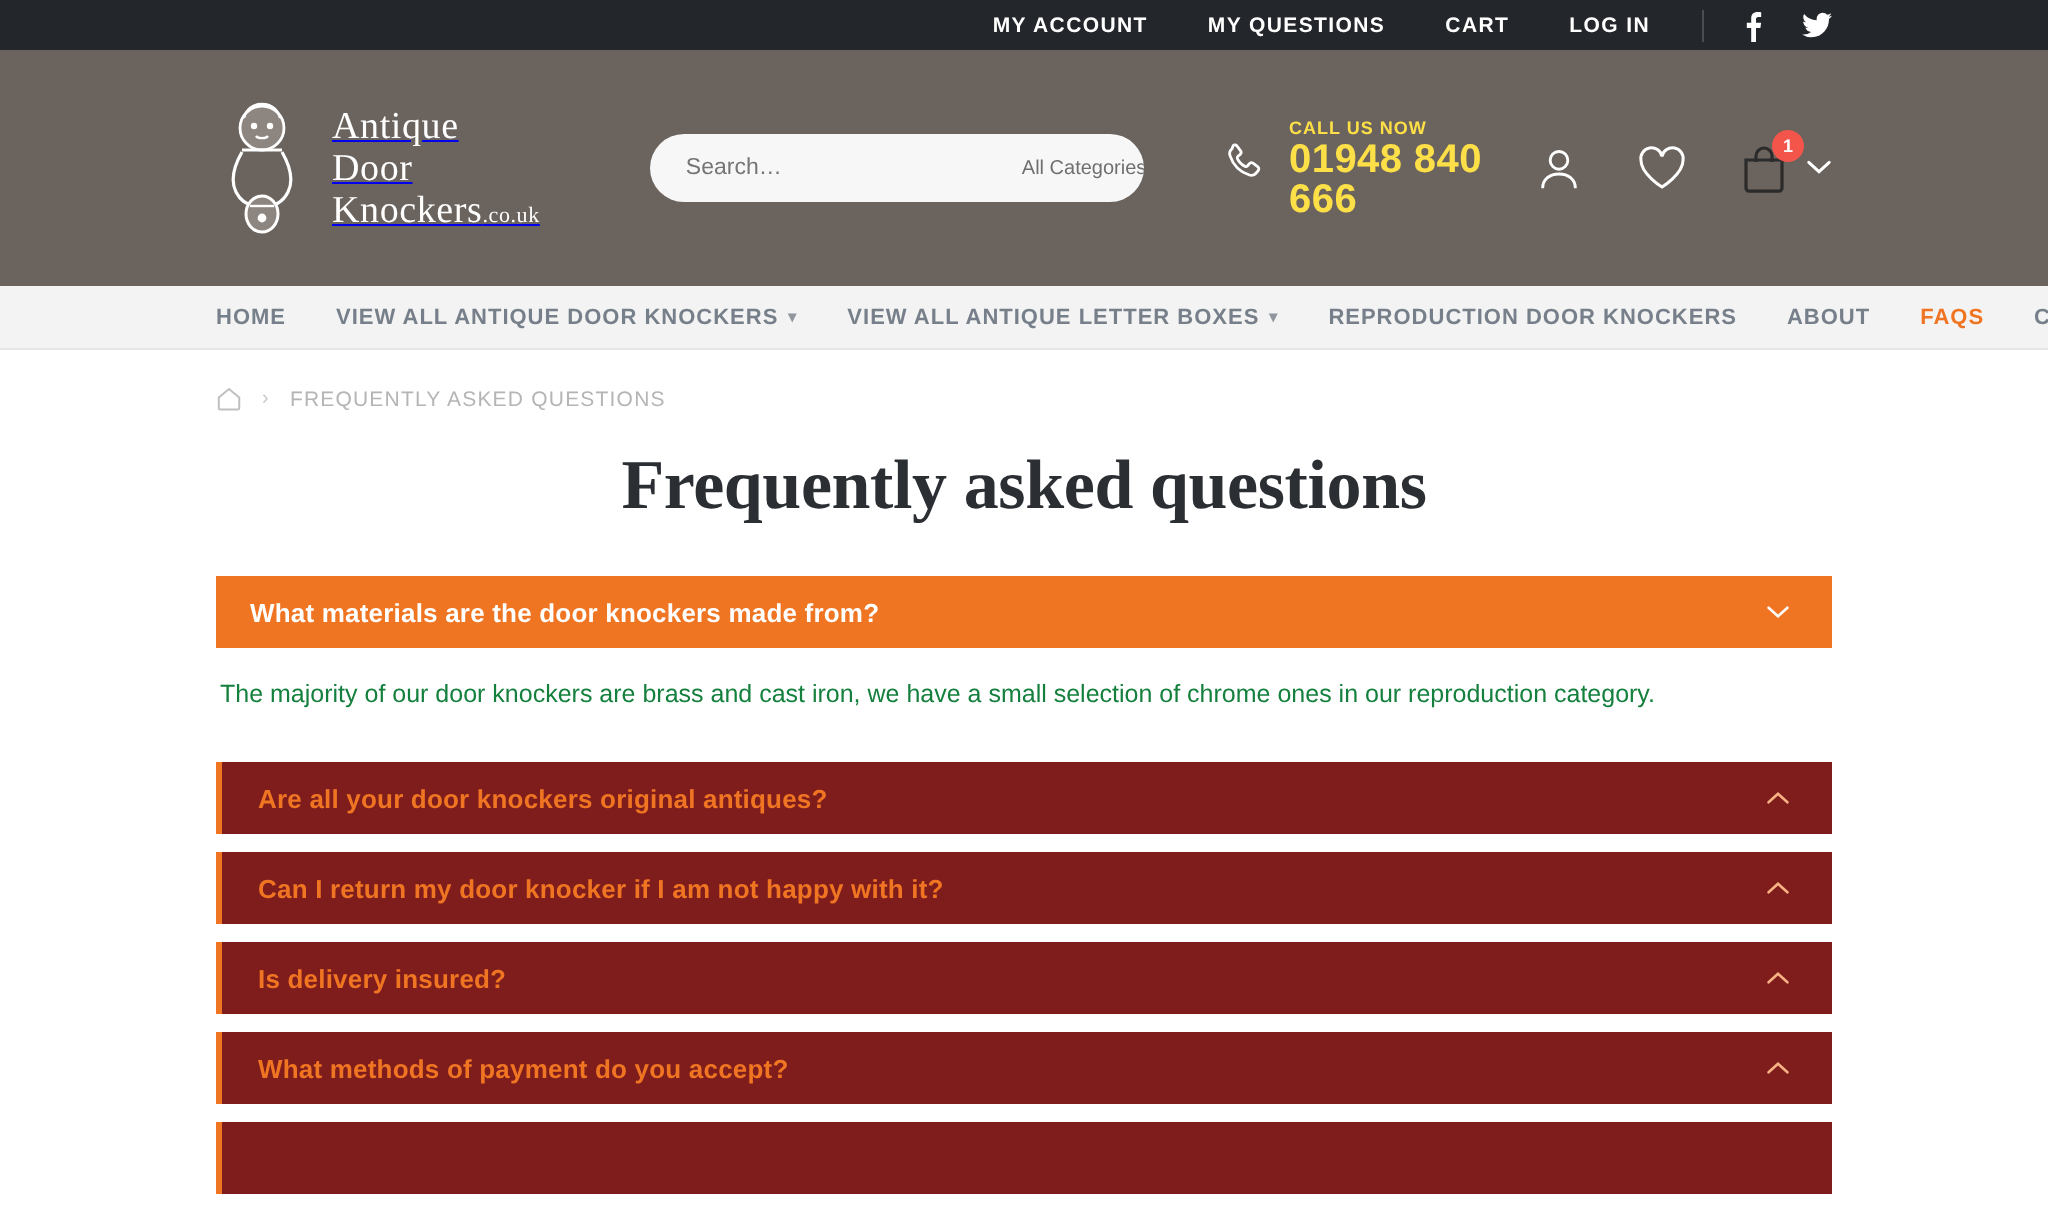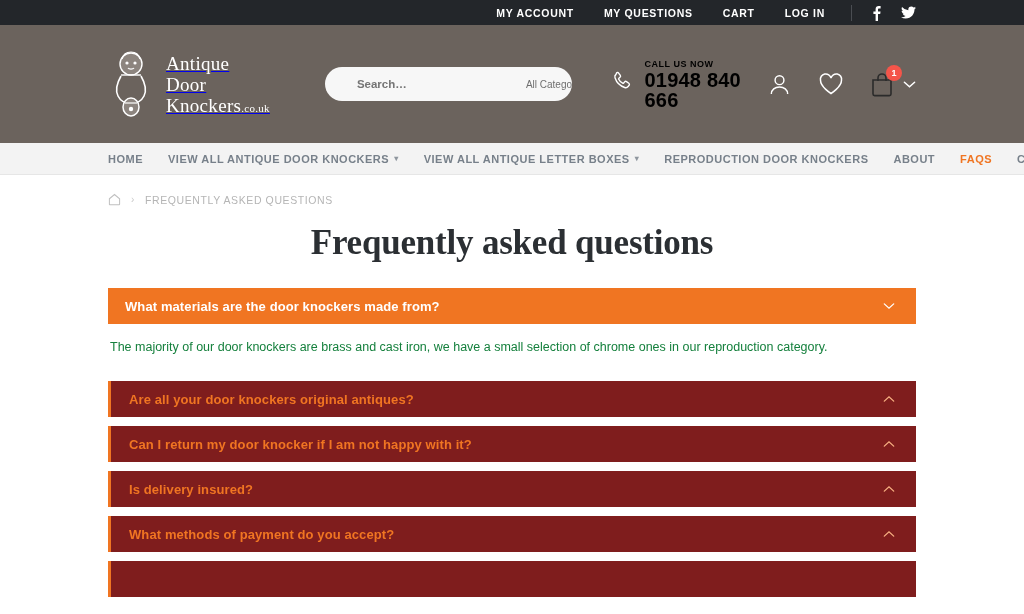--- a/index.html
+++ b/index.html
@@ -71,23 +71,22 @@
     align-items: center;
     overflow: hidden;
   }
   .search-input {
     flex: 0 0 113px;
     border: none;
     outline: none;
     background: transparent;
     font-size: 11.5px;
     color: #9a9a9a;
-    padding-left: 32px;
+    padding-left: 18px;
     font-family: "Liberation Sans", sans-serif;
-    font-weight: bold;
   }
   .search-divider { width: 1px; height: 22px; background: #dddddd; }
   .search-cat {
     flex: 1;
     font-size: 10px;
     color: #6f6f6f;
     padding-left: 14px;
     white-space: nowrap;
   }
   .search-btn {
@@ -96,21 +95,21 @@
     display: flex; align-items: center; justify-content: center;
     background: transparent; border-top: none; border-right: none; border-bottom: none;
     cursor: pointer;
   }
 
   
   .phone-block {
     margin-left: 38px;
     display: flex; align-items: center; gap: 11px;
   }
-  .phone-txt { color: #000000; }
+  .phone-txt { color: #fde047; }
   .phone-label {
     font-size: 9px; font-weight: bold; letter-spacing: 0.5px;
     line-height: 11px;
   }
   .phone-num {
     font-size: 20px; font-weight: bold; letter-spacing: 0.2px;
     line-height: 20px;
   }
 
   .header-icons { margin-left: auto; display: flex; align-items: center; gap: 26px; }

